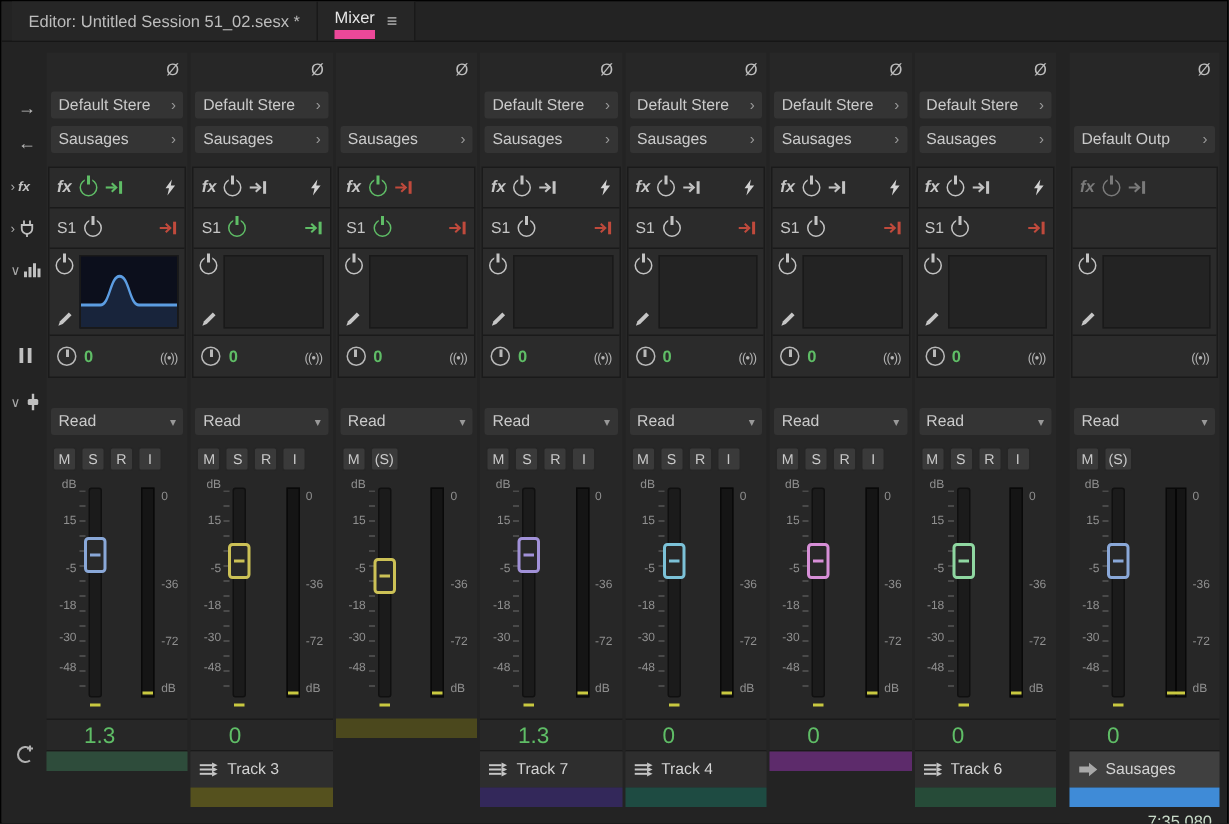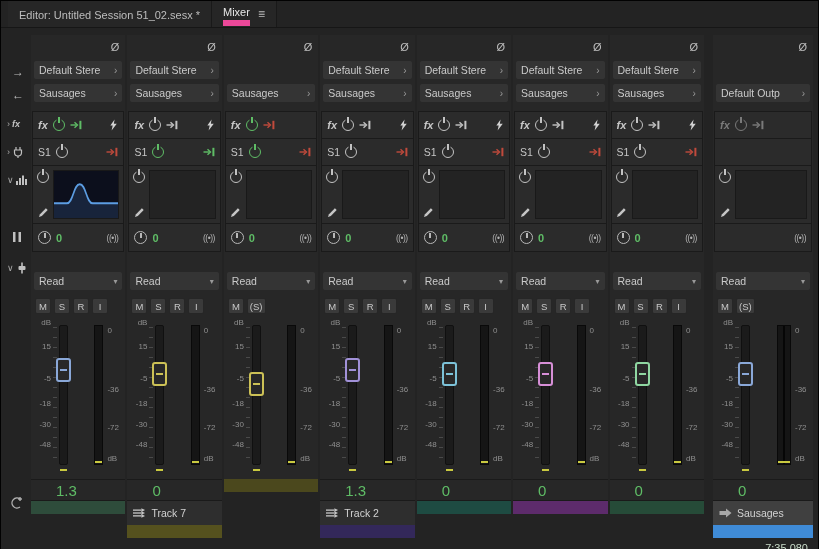--- a/index.html
+++ b/index.html
@@ -364,21 +364,21 @@
                 <g fill="#c6c6c6">
                   <rect x="0" y="1.2" width="9" height="1.4"></rect>
                   <path d="M9 0 L13 1.9 L9 3.8 Z"></path>
                   <rect x="0" y="4.3" width="9" height="1.4"></rect>
                   <path d="M9 3.1 L13 5 L9 6.9 Z"></path>
                   <rect x="0" y="7.4" width="9" height="1.4"></rect>
                   <path d="M9 6.2 L13 8.1 L9 10 Z"></path>
                 </g>
               </svg></span>
 
-      <span class="tname">Track 7</span>
+      <span class="tname">Track 3</span>
     </div>
     <div class="color-bar"></div>
 
   </div>
         <div class="strip t-bus" style="--fader: #ccc156; --stripcolor: #4b481d;">
     <div class="r-head">
       <span class="phase">Ø</span>
     </div>
     <div class="r-io">
       <div class="dd input-dd hidden">
@@ -579,21 +579,21 @@
                 <g fill="#c6c6c6">
                   <rect x="0" y="1.2" width="9" height="1.4"></rect>
                   <path d="M9 0 L13 1.9 L9 3.8 Z"></path>
                   <rect x="0" y="4.3" width="9" height="1.4"></rect>
                   <path d="M9 3.1 L13 5 L9 6.9 Z"></path>
                   <rect x="0" y="7.4" width="9" height="1.4"></rect>
                   <path d="M9 6.2 L13 8.1 L9 10 Z"></path>
                 </g>
               </svg></span>
 
-      <span class="tname">Track 2</span>
+      <span class="tname">Track 7</span>
     </div>
     <div class="color-bar"></div>
 
   </div>
         <div class="strip t-track" style="--fader: #7cc2d8; --stripcolor: #1e4b42;">
     <div class="r-head">
       <span class="phase">Ø</span>
     </div>
     <div class="r-io">
       <div class="dd input-dd">
@@ -684,20 +684,34 @@
       <div class="fscale-r">
         <span style="top:4%">0</span>
         <span style="top:42%">-36</span>
         <span style="top:67%">-72</span>
         <span style="top:87%">dB</span>
       </div>
     </div>
     <div class="r-vol">
       <span class="vol-val">0</span>
     </div>
+    <div class="r-name">
+      <span class="nicon icon-track"><svg width="13" height="10" viewBox="0 0 14 10">
+                <g fill="#c6c6c6">
+                  <rect x="0" y="1.2" width="9" height="1.4"></rect>
+                  <path d="M9 0 L13 1.9 L9 3.8 Z"></path>
+                  <rect x="0" y="4.3" width="9" height="1.4"></rect>
+                  <path d="M9 3.1 L13 5 L9 6.9 Z"></path>
+                  <rect x="0" y="7.4" width="9" height="1.4"></rect>
+                  <path d="M9 6.2 L13 8.1 L9 10 Z"></path>
+                </g>
+              </svg></span>
+
+      <span class="tname">Track 4</span>
+    </div>
     <div class="color-bar"></div>
 
   </div>
         <div class="strip t-track" style="--fader: #d78fd7; --stripcolor: #5d2b6b;">
     <div class="r-head">
       <span class="phase">Ø</span>
     </div>
     <div class="r-io">
       <div class="dd input-dd">
         <span class="dd-label">Default Stere</span>
@@ -890,20 +904,34 @@
       <div class="fscale-r">
         <span style="top:4%">0</span>
         <span style="top:42%">-36</span>
         <span style="top:67%">-72</span>
         <span style="top:87%">dB</span>
       </div>
     </div>
     <div class="r-vol">
       <span class="vol-val">0</span>
     </div>
+    <div class="r-name">
+      <span class="nicon icon-track"><svg width="13" height="10" viewBox="0 0 14 10">
+                <g fill="#c6c6c6">
+                  <rect x="0" y="1.2" width="9" height="1.4"></rect>
+                  <path d="M9 0 L13 1.9 L9 3.8 Z"></path>
+                  <rect x="0" y="4.3" width="9" height="1.4"></rect>
+                  <path d="M9 3.1 L13 5 L9 6.9 Z"></path>
+                  <rect x="0" y="7.4" width="9" height="1.4"></rect>
+                  <path d="M9 6.2 L13 8.1 L9 10 Z"></path>
+                </g>
+              </svg></span>
+
+      <span class="tname">Track 6</span>
+    </div>
     <div class="color-bar"></div>
 
   </div>
       </div>
     <div class="master-slot" id="master-slot">
         <div class="strip t-master" style="--fader: #8aa8d8; --stripcolor: #3f8bd7;">
     <div class="r-head">
       <span class="phase">Ø</span>
     </div>
     <div class="r-io">

